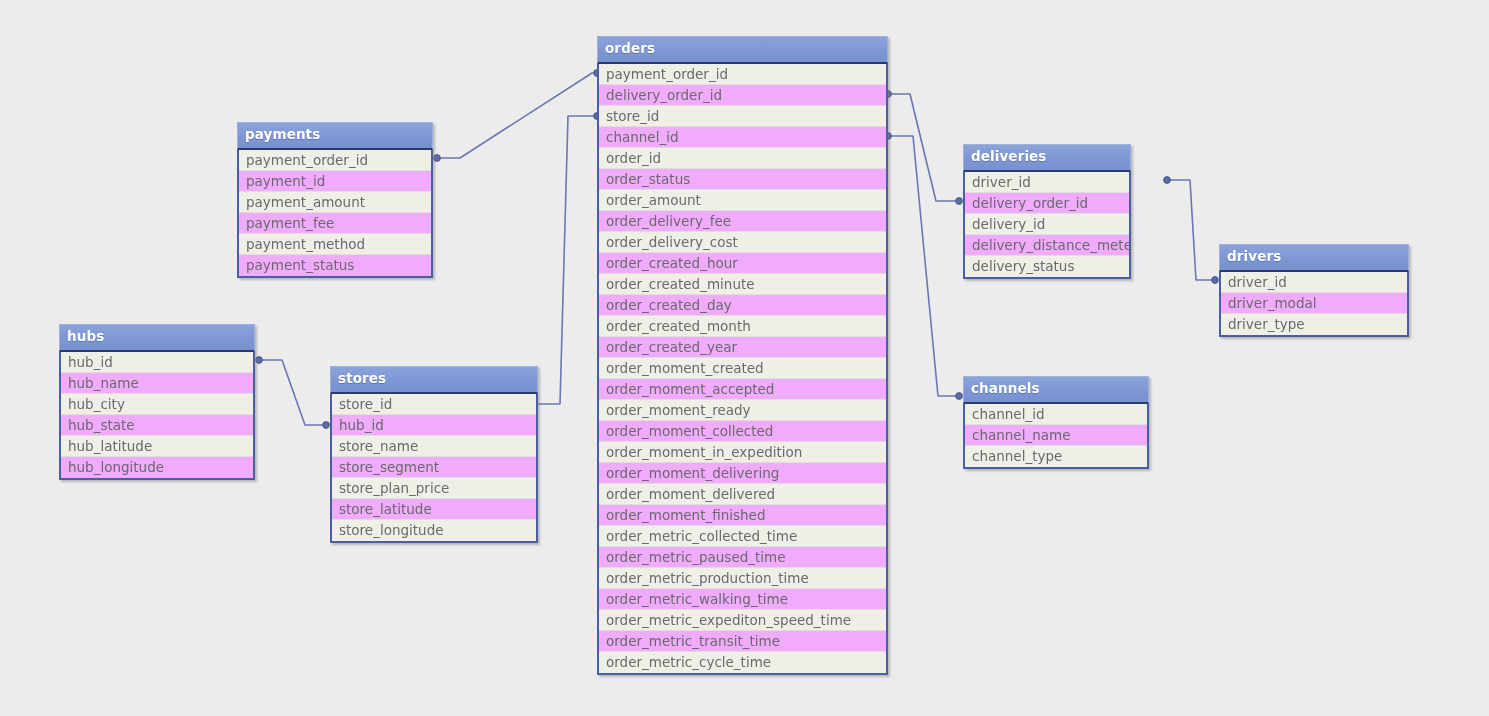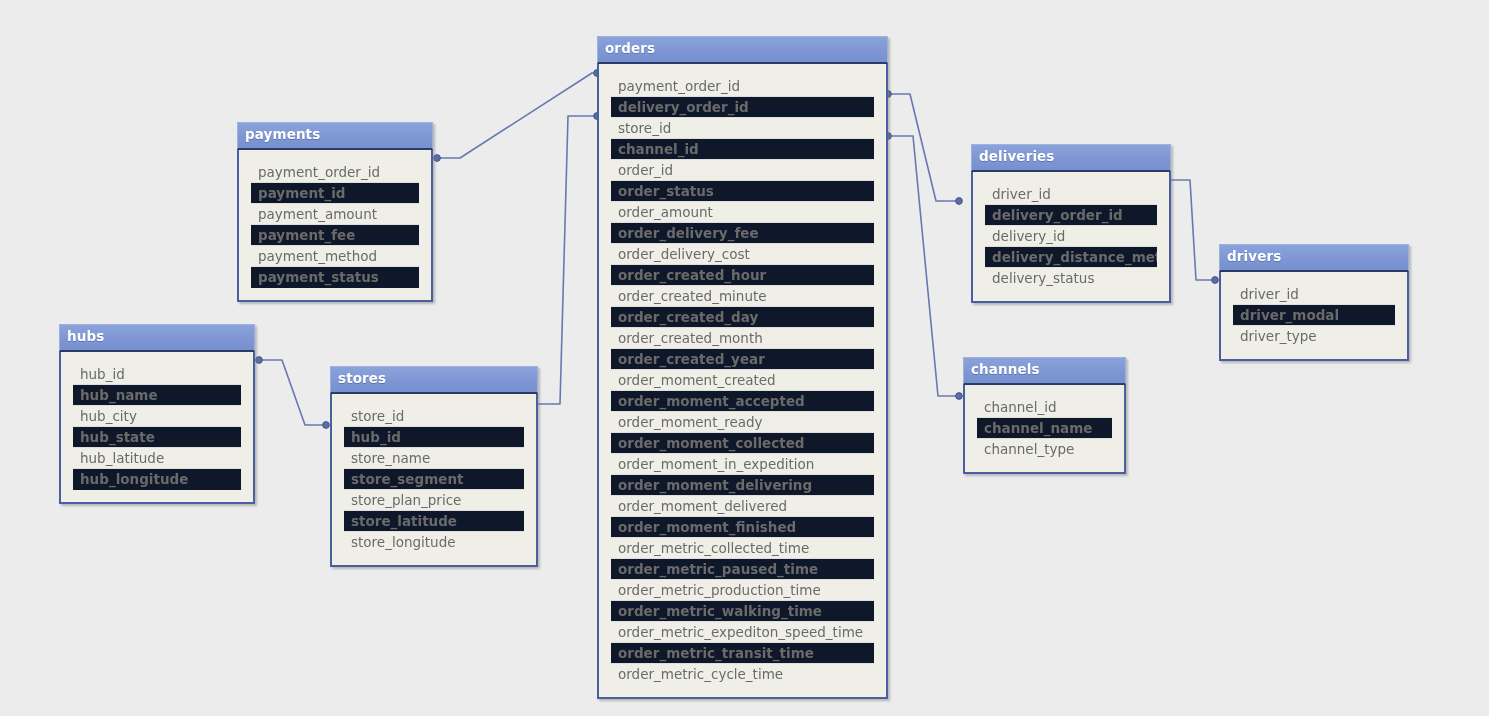--- a/index.html
+++ b/index.html
@@ -46,40 +46,39 @@
     padding: 5px 0 6px 7px;
     box-sizing: border-box;
     letter-spacing: 0.1px;
     text-shadow: 0 1px 0 rgba(40,55,100,0.35);
   }
   .entity-body {
     border: 2px solid #4a5fa0;
     border-top: none;
     background: #efefe7;
     box-sizing: border-box;
-    padding: 12px;
+    padding: 0;
   }
   .field {
     font-size: 13.5px;
     color: #6a6a6a;
     background: #efefe7;
     border-bottom: 1px solid #dededa;
     padding: 2px 4px 3px 7px;
     line-height: 16px;
     height: 21px;
     box-sizing: border-box;
     white-space: nowrap;
     overflow: hidden;
   }
   .field:last-child {
     border-bottom: none;
   }
   .field.alt {
-    background: #0f172a;
-    font-weight: bold;
+    background: #f0abfc;
   }
 </style>
 </head>
 <body>
 
 <div id="canvas">
 
   <svg id="links" viewBox="0 0 1489 716" width="1489" height="716">
       <g>
         <polyline points="437,158 460,158 592,73 597,73" fill="none" stroke="#6878b0" stroke-width="1.6" stroke-linejoin="round"></polyline>
@@ -175,39 +174,39 @@
         <div class="entity-body">
           <div class="field">store_id</div>
           <div class="field alt">hub_id</div>
           <div class="field">store_name</div>
           <div class="field alt">store_segment</div>
           <div class="field">store_plan_price</div>
           <div class="field alt">store_latitude</div>
           <div class="field">store_longitude</div>
         </div>
       </div>
-      <div class="entity" style="left: 963px; top: 144px; width: 200px; margin-left: 8px;">
+      <div class="entity" style="left: 963px; top: 144px; width: 168px;">
         <div class="entity-header">deliveries</div>
         <div class="entity-body">
           <div class="field">driver_id</div>
           <div class="field alt">delivery_order_id</div>
           <div class="field">delivery_id</div>
           <div class="field alt">delivery_distance_meters</div>
           <div class="field">delivery_status</div>
         </div>
       </div>
       <div class="entity" style="left: 1219px; top: 244px; width: 190px;">
         <div class="entity-header">drivers</div>
         <div class="entity-body">
           <div class="field">driver_id</div>
           <div class="field alt">driver_modal</div>
           <div class="field">driver_type</div>
         </div>
       </div>
-      <div class="entity" style="left: 963px; top: 357px; width: 163px;">
+      <div class="entity" style="left: 963px; top: 376px; width: 186px;">
         <div class="entity-header">channels</div>
         <div class="entity-body">
           <div class="field">channel_id</div>
           <div class="field alt">channel_name</div>
           <div class="field">channel_type</div>
         </div>
       </div>
     </div>
 
 </div>

